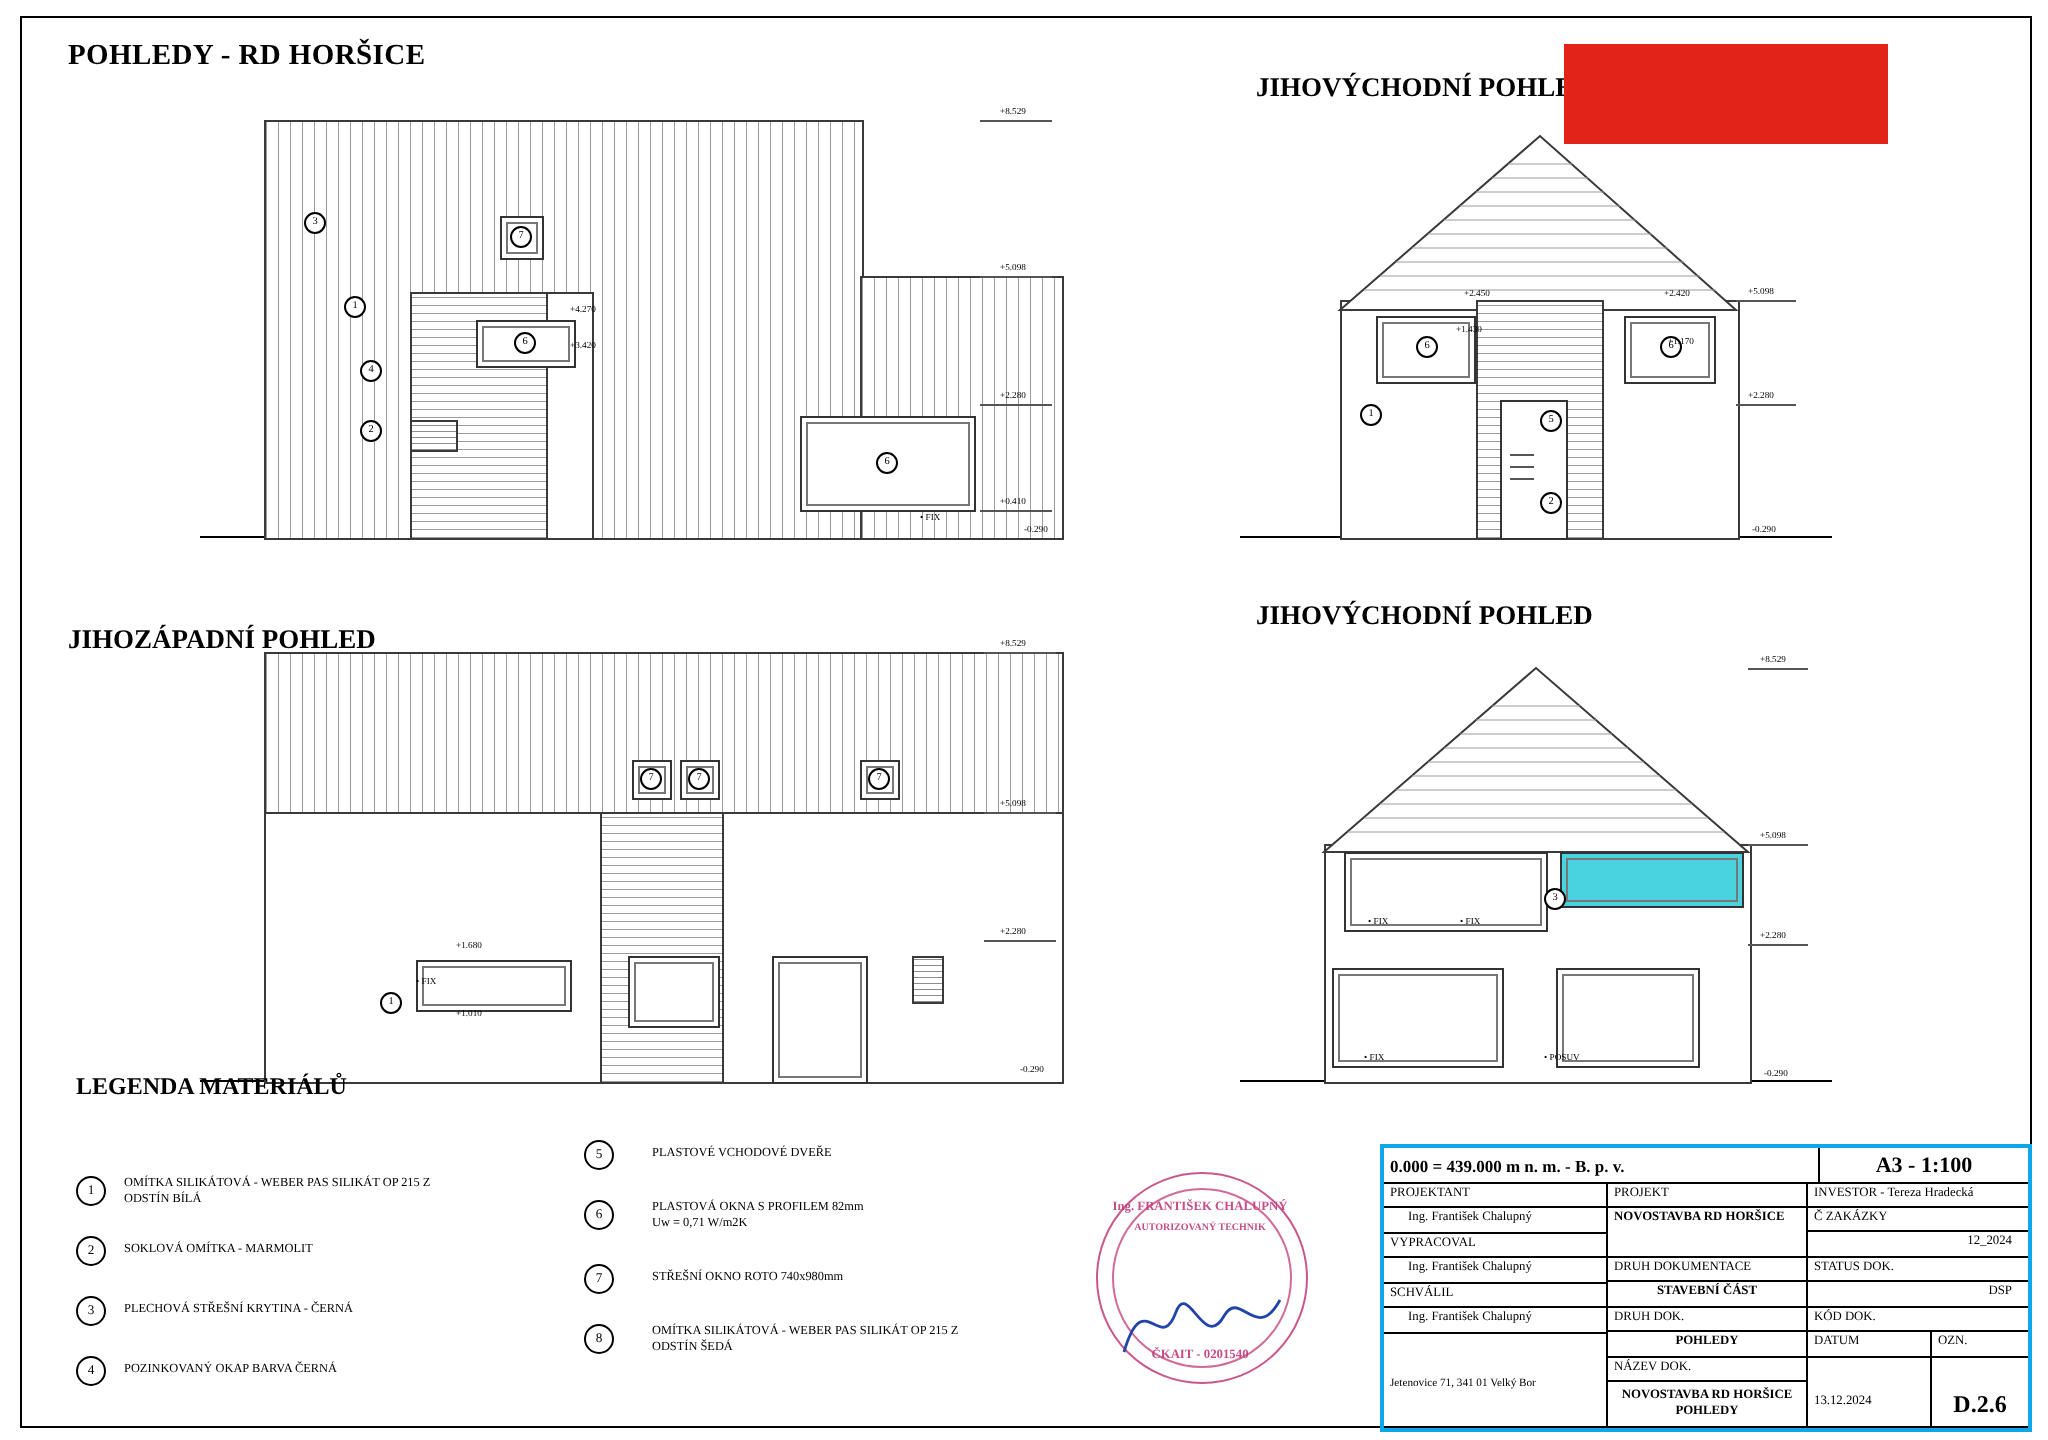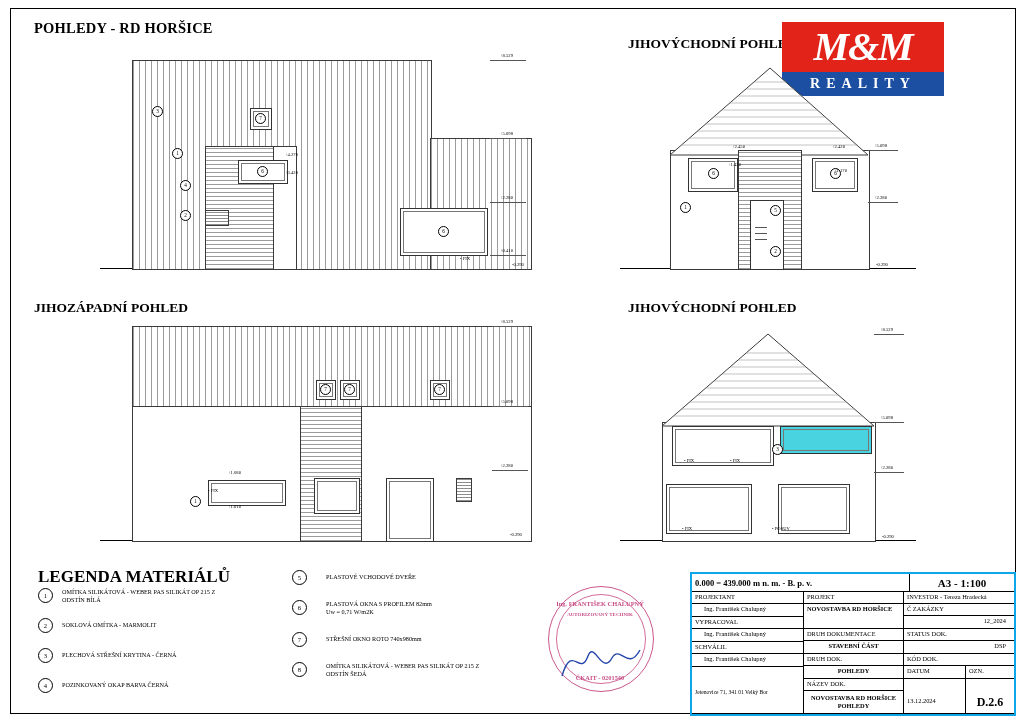--- a/index.html
+++ b/index.html
@@ -2,40 +2,40 @@
 <html><head>
 <meta charset="utf-8">
 <style>
   html,body{margin:0;padding:0;background:#c8c8c8;}
   body{font-family:"Liberation Sans", sans-serif;}
   .sheet{position:relative;width:1024px;height:720px;background:#ffffff;overflow:hidden;font-family:Liberation Serif, serif;}
   .frame{position:absolute;left:10px;top:8px;width:1004px;height:704px;border:1px solid #000;}
   .title-main{position:absolute;left:34px;top:20px;font-size:14.5px;font-weight:bold;letter-spacing:.2px;line-height:17px;}
   .view-title{position:absolute;font-size:13.5px;font-weight:bold;}
   .vt2{left:628px;top:36px;}
-  .vt3{left:34px;top:300px;}
+  .vt3{left:34px;top:312px;}
   .vt4{left:628px;top:300px;}
 
   
   .dw{position:absolute;}
   .ground{position:absolute;background:#000;height:1.2px;}
   .wall{position:absolute;border:1px solid #3a3a3a;background:#fff;}
   .hatchV{background-image:repeating-linear-gradient(90deg,#9b9b9b 0px,#9b9b9b .7px,#fff .7px,#fff 6px);}
   .hatchH{background-image:repeating-linear-gradient(0deg,#9b9b9b 0px,#9b9b9b .7px,#fff .7px,#fff 4px);}
   .hatchFine{background-image:repeating-linear-gradient(0deg,#8d8d8d 0px,#8d8d8d .6px,#fff .6px,#fff 3px);}
   .win{position:absolute;border:1px solid #333;background:#fff;}
   .win:before{content:"";position:absolute;left:2px;top:2px;right:2px;bottom:2px;border:.6px solid #777;}
   .door{position:absolute;border:1px solid #333;background:#fff;}
   .lvl{position:absolute;font-size:4.6px;color:#000;white-space:nowrap;}
   .lvline{position:absolute;background:#555;height:.6px;}
   .tag{position:absolute;width:9px;height:9px;border:.8px solid #000;border-radius:50%;font-size:5.2px;line-height:9px;text-align:center;background:#fff;}
   .lbl{position:absolute;font-size:4.6px;}
 
   
-  .legend-title{position:absolute;left:38px;top:567px;font-size:17px;font-weight:bold;}
+  .legend-title{position:absolute;left:38px;top:536px;font-size:12px;font-weight:bold;}
   .lrow{position:absolute;font-size:6.2px;line-height:8px;}
   .lnum{position:absolute;width:13px;height:13px;border:.9px solid #000;border-radius:50%;text-align:center;line-height:13px;font-size:6.6px;background:#fff;}
 
   
   .logo{position:absolute;left:782px;top:22px;width:162px;height:74px;}
   .logo .red{position:absolute;left:0;top:0;width:162px;height:50px;background:#e2231a;}
   .logo .mm{position:absolute;left:0;top:0;width:162px;height:50px;color:#fff;font-size:40px;font-weight:bold;font-style:italic;text-align:center;line-height:50px;letter-spacing:-1px;}
   .logo .blue{position:absolute;left:0;top:50px;width:162px;height:24px;background:#1c4fa1;color:#fff;font-size:14px;letter-spacing:6px;text-align:center;line-height:24px;font-weight:bold;}
 
   
@@ -62,22 +62,20 @@
 
   <div class="title-main">
     <div>POHLEDY - RD HORŠICE</div>
   </div>
   <div class="view-title vt2">JIHOVÝCHODNÍ POHLED</div>
   <div class="view-title vt3">JIHOZÁPADNÍ POHLED</div>
   <div class="view-title vt4">JIHOVÝCHODNÍ POHLED</div>
 
   <div class="logo">
     <div class="red"></div>
-    <div class="mm">M&amp;M</div>
-    <div class="blue">REALITY</div>
   </div>
 
   <div class="dw" style="left:100px;top:50px;width:460px;height:230px;">
     <div class="ground" style="left:0px;top:218px;width:430px;"></div>
 
     <div class="wall hatchV" style="left:32px;top:10px;width:298px;height:208px;"></div>
 
     <div class="wall hatchV" style="left:330px;top:88px;width:100px;height:130px;"></div>
 
     <div class="wall hatchH" style="left:105px;top:96px;width:68px;height:122px;"></div>

